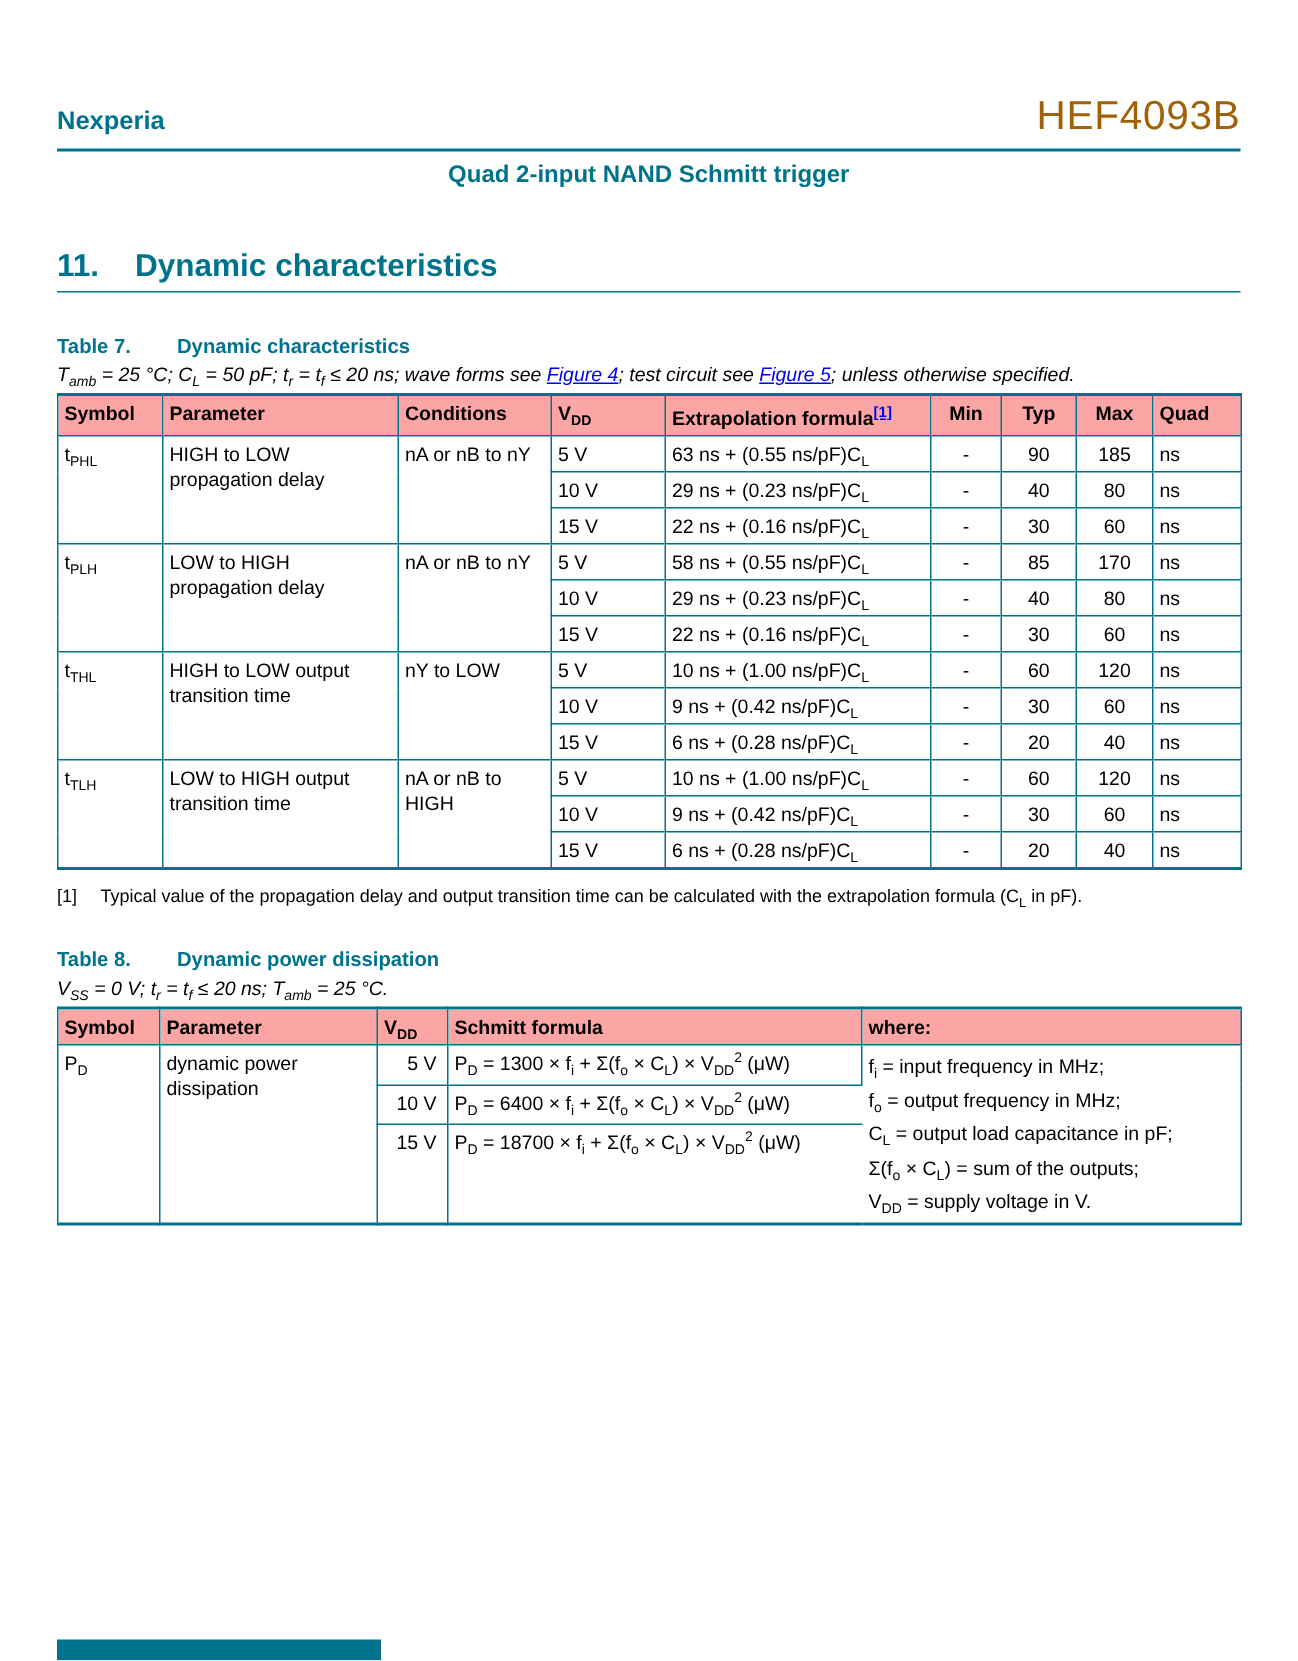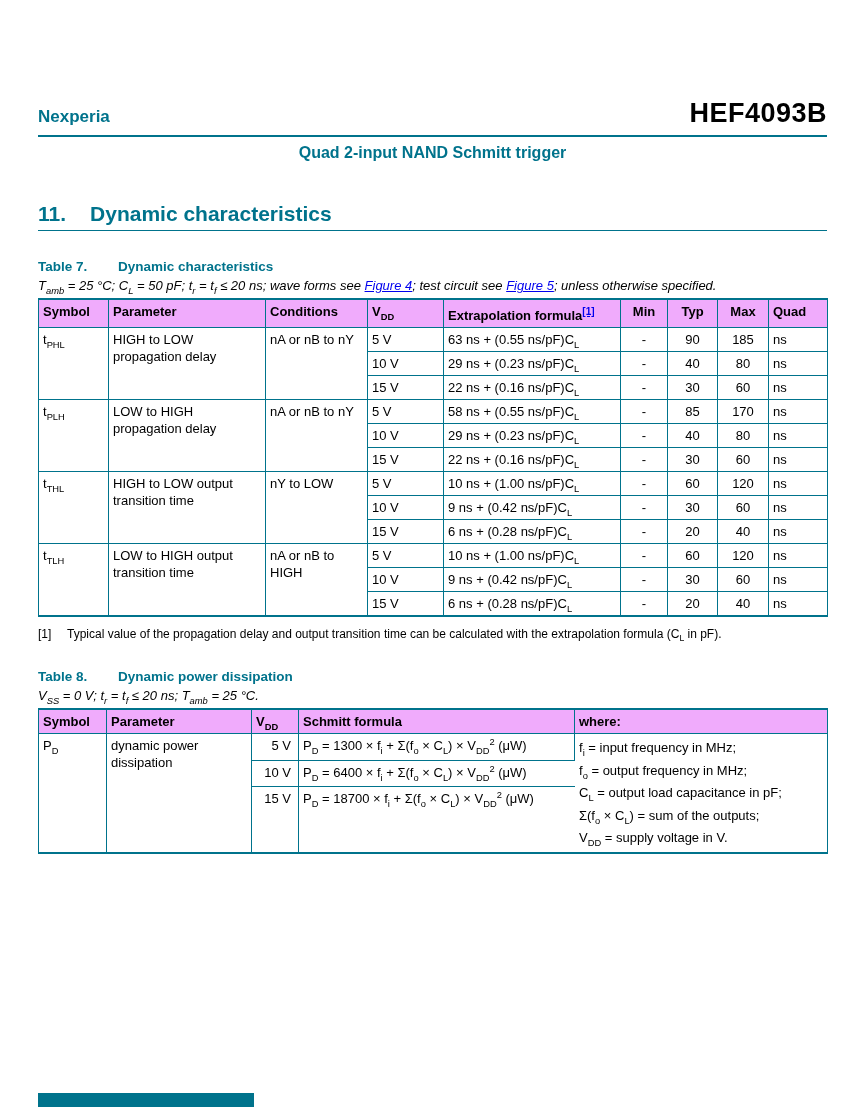--- a/index.html
+++ b/index.html
@@ -2,43 +2,43 @@
 <html><head>
 <meta charset="utf-8">
 <style>
   html,body{margin:0;padding:0;background:#ffffff;}
   .page{
     position:relative;width:865px;height:1107px;background:#ffffff;
     font-family:"Liberation Sans",sans-serif;color:#000;overflow:hidden;
   }
   .content{padding:0 38px;}
   
-  .doc-header{padding-top:100px;}
+  .doc-header{padding-top:64px;}
   .brand-row{display:flex;justify-content:space-between;align-items:flex-end;}
   .brand{color:#00738C;font-weight:bold;font-size:17px;line-height:20px;}
-  .part{color:#000000;font-weight:bold;font-size:27px;line-height:27px;letter-spacing:0.5px;}
+  .part{color:#a16207;font-weight:normal;font-size:27px;line-height:27px;letter-spacing:0.5px;}
   .header-rule{height:2px;background:#00738C;margin-top:8px;}
   .subtitle{text-align:center;color:#00738C;font-weight:bold;font-size:16px;line-height:19px;margin-top:6px;}
   
   .section-heading{margin:40px 0 0 0;color:#00738C;font-weight:bold;font-size:21px;line-height:24px;}
   .sec-num{margin-right:24px;}
   .section-rule{height:1px;background:#00738C;margin-top:4px;}
   
   .caption{margin-top:27px;color:#00738C;font-weight:bold;font-size:13.5px;line-height:17px;}
   .caption.second{margin-top:26px;}
   .cap-label{display:inline-block;width:80px;}
   .conds{margin-top:2px;font-style:italic;font-size:13px;line-height:17px;color:#000;}
   .doclink{color:#0000EE;text-decoration:underline;font-style:italic;cursor:pointer;}
   
   table{border-collapse:collapse;table-layout:fixed;width:789px;margin-top:4px;
         border:1px solid #00738C;border-top:2px solid #00738C;border-bottom:2px solid #00738C;}
   th,td{border-right:1px solid #00738C;font-size:13px;line-height:17px;
         padding:3px 4px;text-align:left;vertical-align:top;overflow:hidden;}
   th:last-child,td:last-child{border-right:none;}
-  thead th{background:#f0abfc;font-weight:bold;border-bottom:1px solid #00738C;}
+  thead th{background:#fca5a5;font-weight:bold;border-bottom:1px solid #00738C;}
   tr.grp td{border-top:1px solid #00738C;}
   tr.sub td{border-top:1px solid #00738C;}
   .c-min,.c-typ,.c-max{text-align:center;}
   th.c-min,th.c-typ,th.c-max{text-align:center;}
   sub{font-size:0.72em;line-height:0;}
   sup{font-size:0.72em;line-height:0;}
   .suplink{color:#0000EE;text-decoration:underline;font-size:10px;vertical-align:super;cursor:pointer;}
   .t7 tbody tr{height:23px;}
   .t8 tbody tr.r1,.t8 tbody tr.r2{height:25px;}
   .t8 tbody tr.r3{height:63px;}

